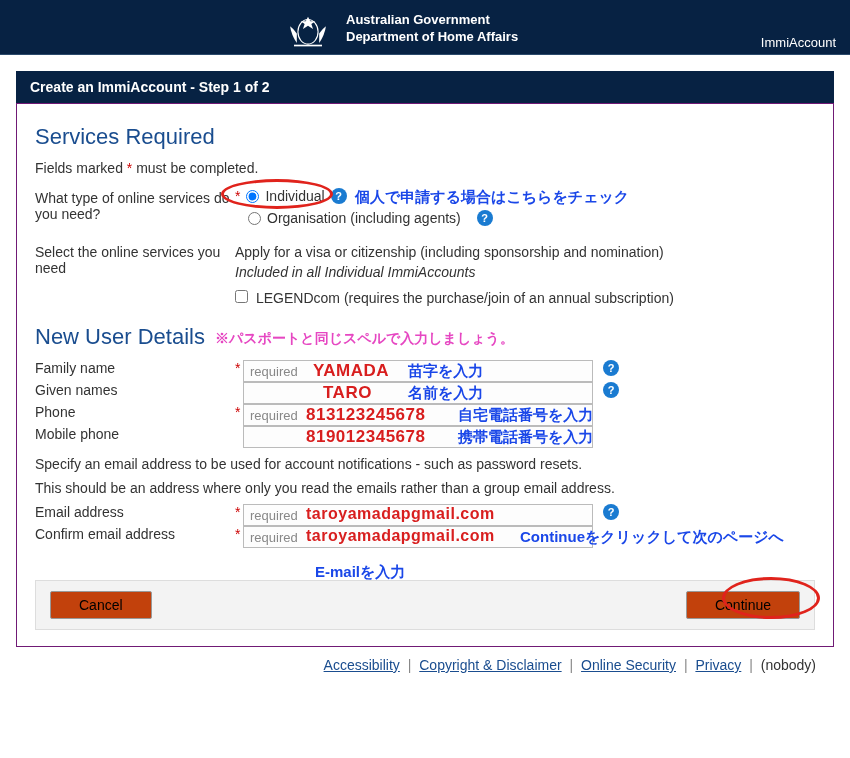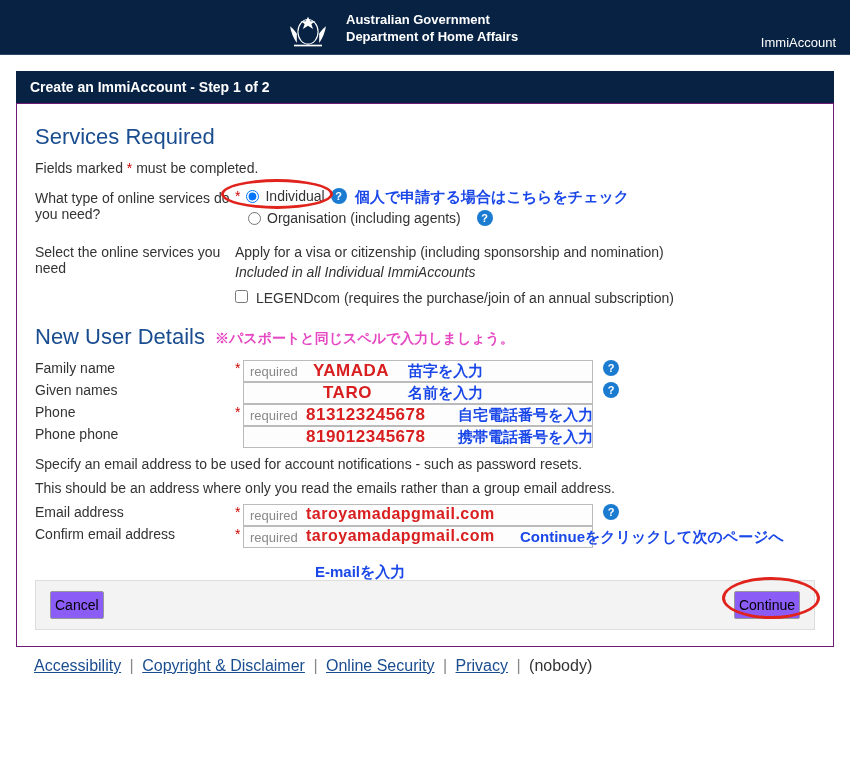--- a/index.html
+++ b/index.html
@@ -28,22 +28,22 @@
   .check-line { display: flex; align-items: flex-start; gap: 8px; }
   .form-row { display: flex; align-items: flex-start; margin-bottom: 0; }
   .form-row .flabel { width: 200px; font-size: 14px; }
   .form-row .finput { position: relative; }
   .form-row .fstar { color: #c00; width: 8px; text-align: right; padding-right: 3px; }
   input[type=text] { width: 350px; height: 22px; border: 1px solid #bbb; padding: 2px 6px; font-size: 13px; background: #fdfdfd; }
   input[type=text]::placeholder { color: #888; font-style: normal; }
   .help-after { margin-left: 10px; }
   .note-para { margin: 8px 0; font-size: 14px; }
   .btn-bar { background: #f3f3f3; border: 1px solid #ddd; padding: 10px 14px; display: flex; justify-content: space-between; margin-top: 14px; }
-  button.btn { background: #8b5cf6; border: 1px solid #999; padding: 5px 4px; font-size: 14px; cursor: pointer; border-radius: 2px; }
-  .footer { padding: 10px 18px 26px 18px; font-size: 16px; color: #333; }
+  button.btn { background: #c2410c; border: 1px solid #999; padding: 5px 28px; font-size: 14px; cursor: pointer; border-radius: 2px; }
+  .footer { padding: 10px 18px 26px 18px; font-size: 14px; color: #333; text-align: right; }
   .footer a { color: #1a4d8f; text-decoration: underline; }
   .footer .sep { color: #888; margin: 0 4px; }
 
   
   .anno { position: absolute; color: #1a47e8; font-weight: bold; font-size: 15px; pointer-events: none; white-space: nowrap; }
   .anno-pink { color: #e647c2; }
   .circle { position: absolute; border: 3px solid #d81e1e; border-radius: 50%; pointer-events: none; }
   .circle-red { border-color: #e0231c; }
   .input-overlay { position: absolute; left: 70px; top: 1px; font-size: 17px; font-weight: bold; color: #d81e1e; pointer-events: none; letter-spacing: 0.5px; }
   .input-overlay.center { left: 80px; }
@@ -146,21 +146,21 @@
       <div class="flabel">Phone</div>
       <div class="fstar">*</div>
       <div class="finput">
         <input type="text" placeholder="required" style="">
         <span class="input-overlay" style="left:63px;">813123245678</span>
         <span class="anno-right" style="left:215px; top:2px;">自宅電話番号を入力</span>
       </div>
     </div>
 
     <div class="form-row">
-      <div class="flabel">Phone phone</div>
+      <div class="flabel">Mobile phone</div>
       <div class="fstar"></div>
       <div class="finput">
         <input type="text" style="">
         <span class="input-overlay" style="left:63px;">819012345678</span>
         <span class="anno-right" style="left:215px; top:2px;">携帯電話番号を入力</span>
       </div>
     </div>
 
     <div class="note-para">Specify an email address to be used for account notifications - such as password resets.</div>
     <div class="note-para">This should be an address where only you read the emails rather than a group email address.</div>

